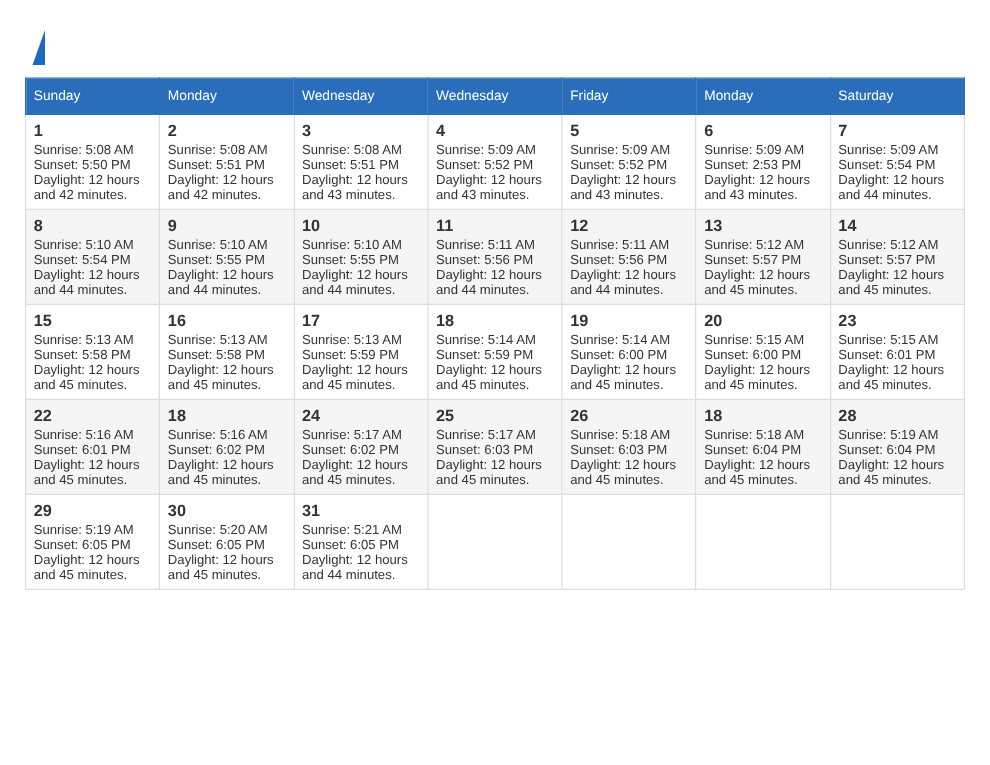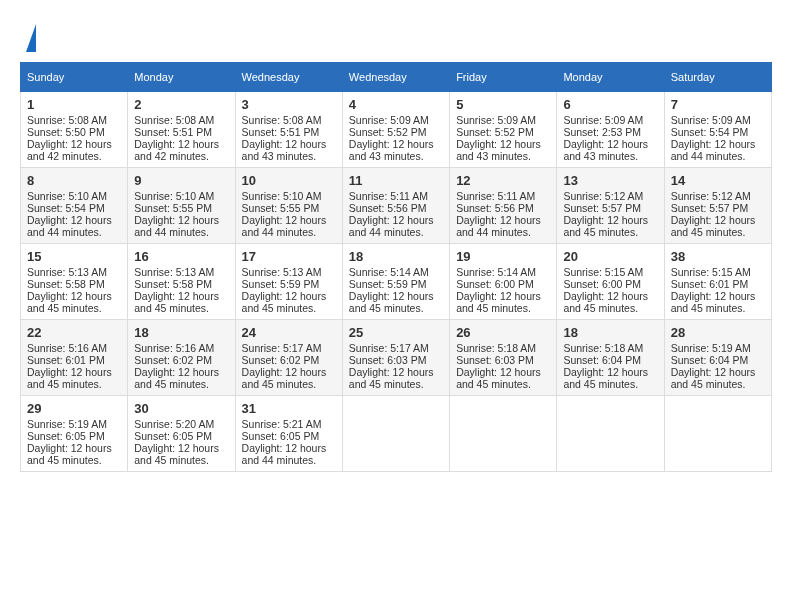--- a/index.html
+++ b/index.html
@@ -222,21 +222,21 @@
           <div>and 45 minutes.</div>
         </td>
         <td>
           <span class="day-num">20</span>
           <div>Sunrise: 5:15 AM</div>
           <div>Sunset: 6:00 PM</div>
           <div>Daylight: 12 hours</div>
           <div>and 45 minutes.</div>
         </td>
         <td>
-          <span class="day-num">38</span>
+          <span class="day-num">23</span>
           <div>Sunrise: 5:15 AM</div>
           <div>Sunset: 6:01 PM</div>
           <div>Daylight: 12 hours</div>
           <div>and 45 minutes.</div>
         </td>
       </tr>
       <tr>
         <td>
           <span class="day-num">22</span>
           <div>Sunrise: 5:16 AM</div>

